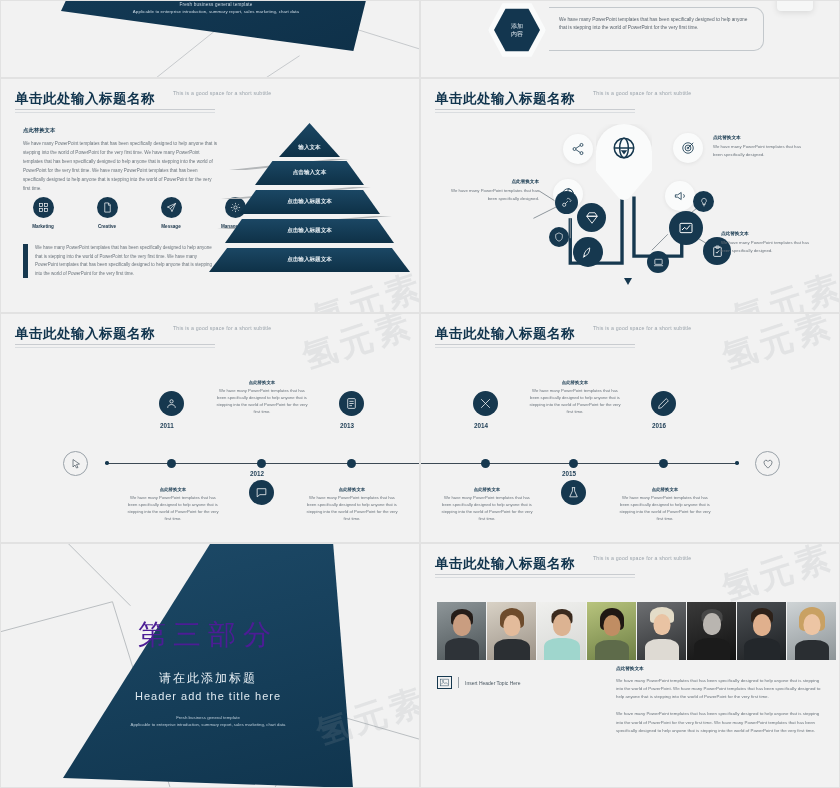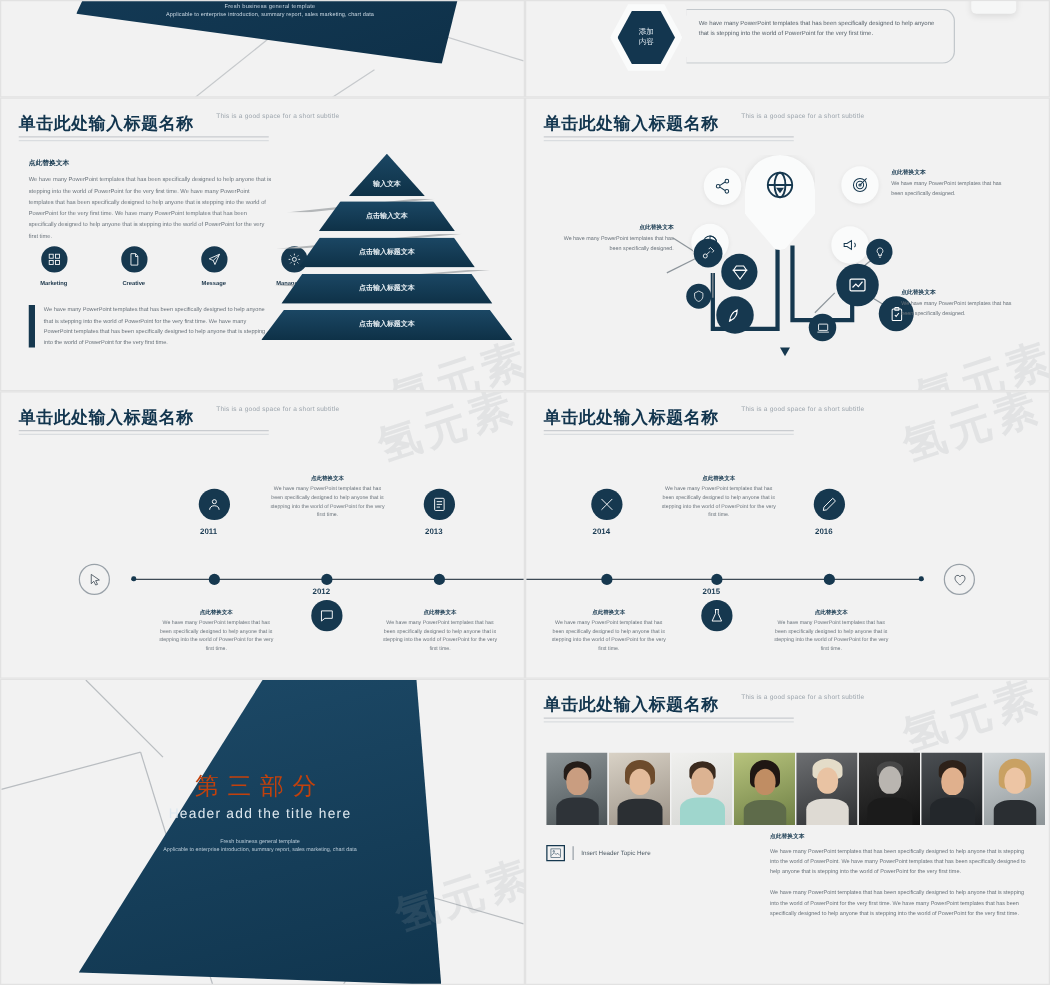--- a/index.html
+++ b/index.html
@@ -131,21 +131,21 @@
   .tl-end svg { width:12px; height:12px; stroke:#3d4a55; fill:none; stroke-width:1.3; }
 
   
   .sec-tri {
     position:absolute; left:62px; top:-6px; width:290px; height:250px;
     background: linear-gradient(165deg,#1d4a68 0%,#10354e 100%);
     clip-path: polygon(52% 0%, 93% 0%, 100% 100%, 0% 96%);
     box-shadow:8px 6px 16px rgba(0,0,0,.20);
   }
   .sec-c { position:absolute; left:62px; top:0; width:290px; text-align:center; color:#fff; }
-  .sec-h1 { font-size:19px; letter-spacing:7px; margin-top:72px; color:#c2410c;
+  .sec-h1 { font-size:28px; letter-spacing:7px; margin-top:72px; color:#4c1d95;
             font-family:"DejaVu Serif","Liberation Serif",serif; }
   .sec-h2 { font-size:12px; letter-spacing:2px; margin-top:16px; color:#eaf1f6;
             font-family:"DejaVu Sans","Liberation Sans",sans-serif; }
   .sec-h3 { font-size:11px; letter-spacing:1px; margin-top:3px; color:#dfe9f0; }
   .sec-s1 { font-size:4.4px; margin-top:13px; color:#b9cbd8; }
   .sec-s2 { font-size:4.3px; margin-top:2px; color:#b9cbd8; }
 
   
   .team-strip { position:absolute; left:16px; top:58px; display:flex; gap:1px; height:58px; }
   .photo { width:49px; height:58px; position:relative; overflow:hidden; }
@@ -538,20 +538,21 @@
       <line x1="0" y1="88" x2="112" y2="58" stroke="#b9bdc1" stroke-width="1"></line>
       <line x1="68" y1="0" x2="130" y2="62" stroke="#b9bdc1" stroke-width="1"></line>
       <line x1="262" y1="0" x2="236" y2="46" stroke="#b9bdc1" stroke-width="1"></line>
       <line x1="112" y1="58" x2="170" y2="245" stroke="#b9bdc1" stroke-width="1"></line>
       <line x1="330" y1="170" x2="420" y2="196" stroke="#b9bdc1" stroke-width="1"></line>
       <line x1="275" y1="245" x2="300" y2="200" stroke="#b9bdc1" stroke-width="1"></line>
     </svg>
     <div class="sec-tri"></div>
     <div class="sec-c">
       <div class="sec-h1">第三部分</div>
+      <div class="sec-h2">请在此添加标题</div>
       <div class="sec-h3">Header add the title here</div>
       <div class="sec-s1">Fresh business general template</div>
       <div class="sec-s2">Applicable to enterprise introduction, summary report, sales marketing, chart data</div>
     </div>
     <div class="wm" style="right:-10px;top:150px;">氢元素</div>
   </div>
 
   <div class="slide">
     <div class="title-wrap">
       <span class="title-main">单击此处输入标题名称</span>

